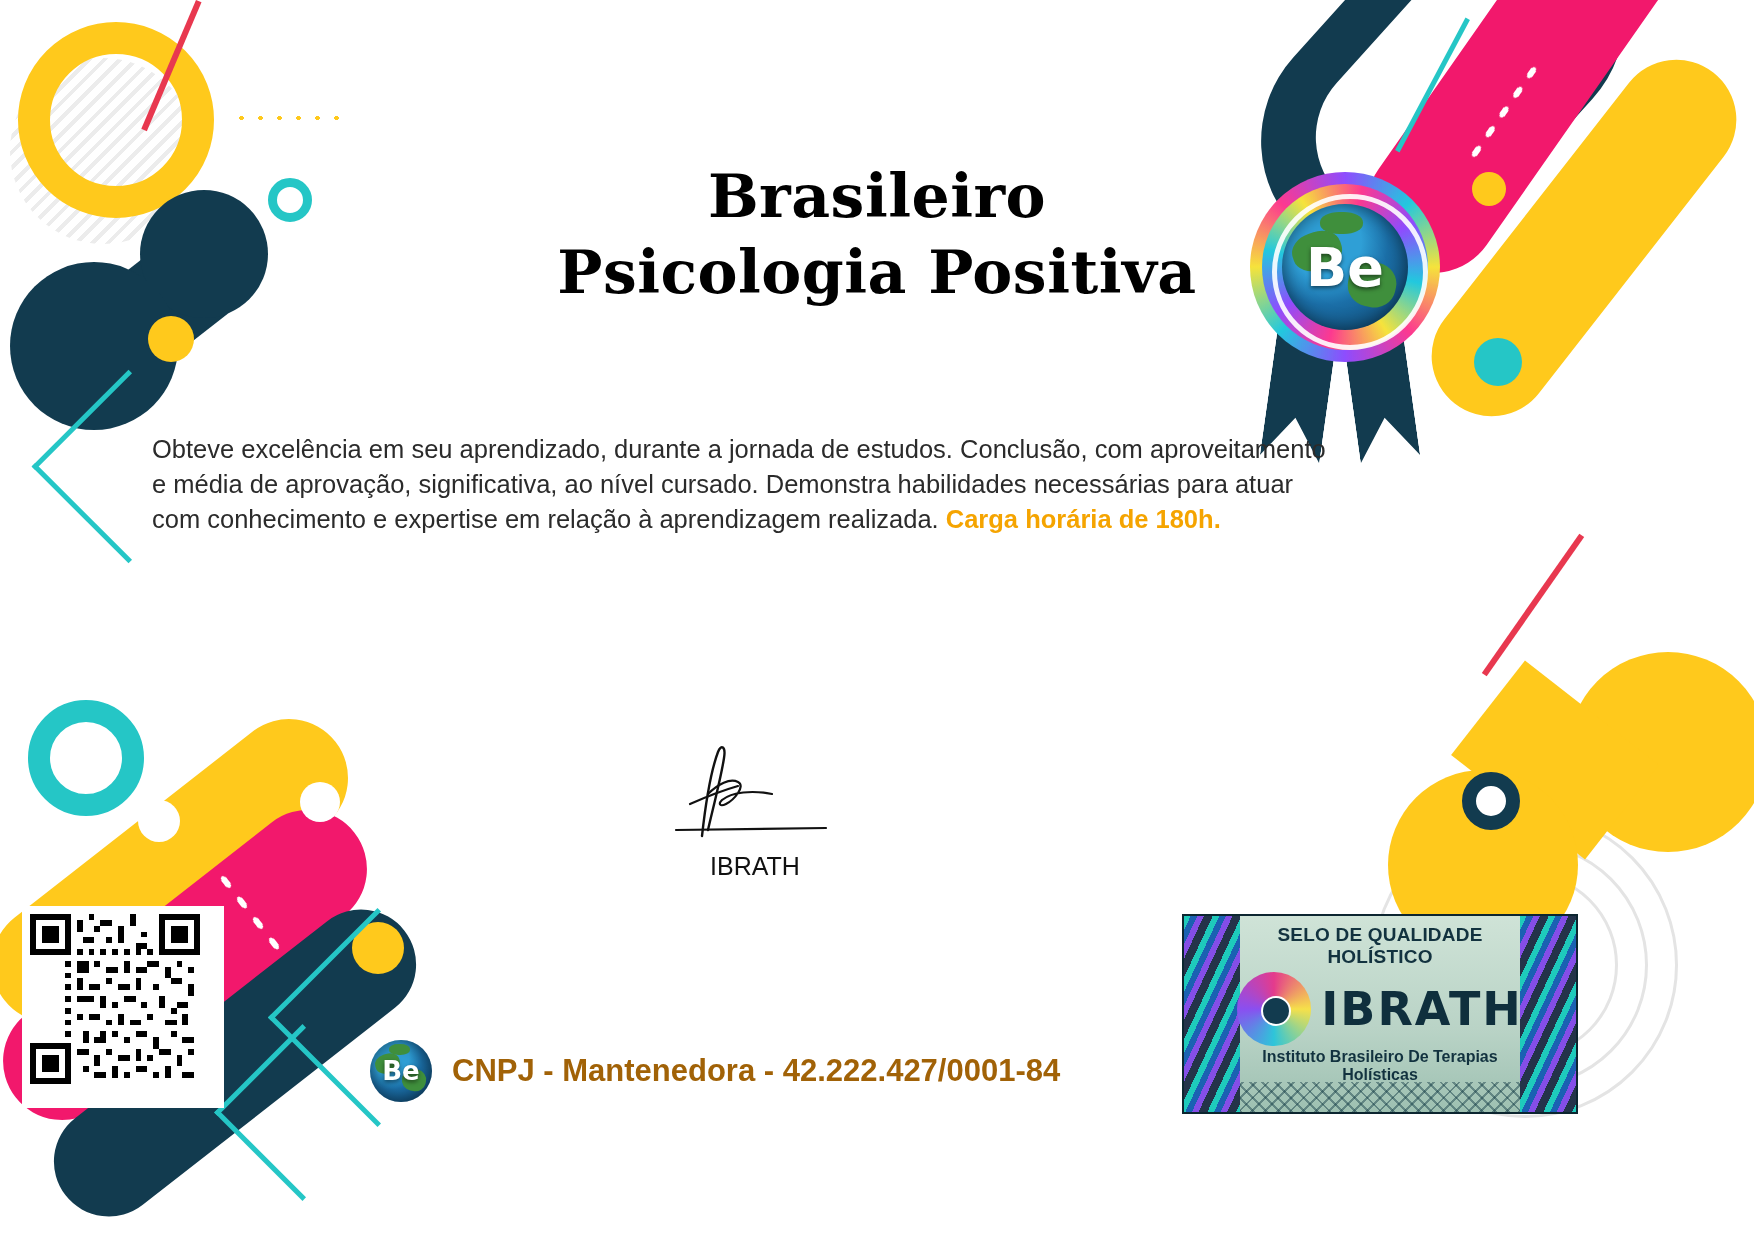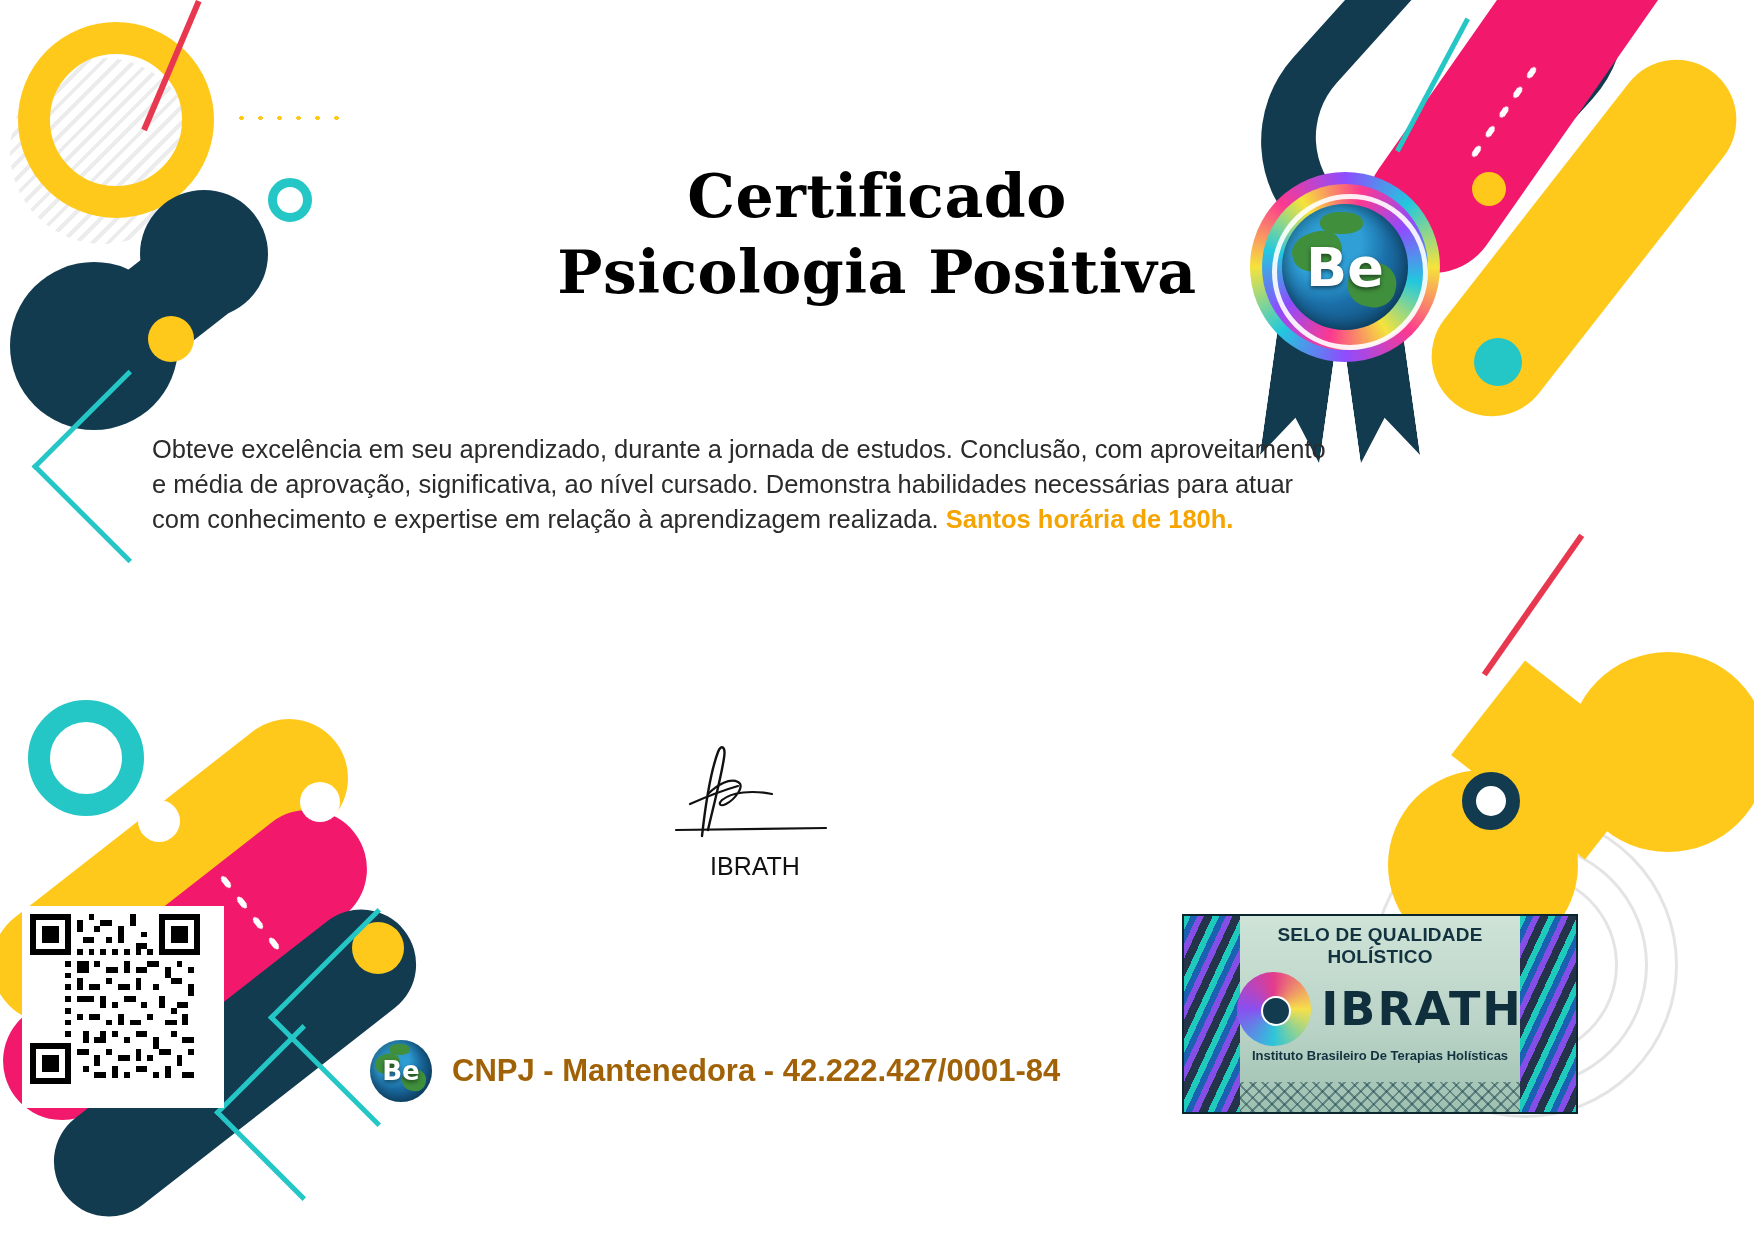--- a/index.html
+++ b/index.html
@@ -355,21 +355,21 @@
   }
   .qb-emblem::after {
     content:""; position:absolute; left: 24px; top: 24px; width: 26px; height: 26px;
     border-radius: 50%; background: #123B4F; border: 2px solid #fff;
   }
   .qb-brand {
     font-size: 46px; font-weight: bold; color: #0f2f3d; letter-spacing: 2px;
     font-family: "DejaVu Sans", sans-serif;
   }
   .qb-sub {
-    font-size: 13px; font-weight: bold; color: #12323f; margin-top: 2px;
+    font-size: 16px; font-weight: bold; color: #12323f; margin-top: 2px;
     text-align: center;
   }
   .qb-grid {
     position: absolute; left: 56px; right: 56px; bottom: 0; height: 30px;
     background:
       repeating-linear-gradient(45deg, rgba(20,60,70,0.45) 0 2px, transparent 2px 9px),
       repeating-linear-gradient(-45deg, rgba(20,60,70,0.45) 0 2px, transparent 2px 9px);
   }
 
   
@@ -435,26 +435,26 @@
     <div class="ring-white"></div>
     <div class="be-globe seal-globe">
       <span class="land-a"></span>
       <span class="land-b"></span>
       <span class="land-c"></span>
       <span class="be-txt">Be</span>
     </div>
   </div>
 
   <div class="title-block">
-    <div class="title-line one">Certificado</div>
+    <div class="title-line one">Brasileiro</div>
     <div class="title-line two">Psicologia Positiva</div>
   </div>
 
   <div class="body-text">
-    <span>Obteve excelência em seu aprendizado, durante a jornada de estudos. Conclusão, com aproveitamento  e média de aprovação, significativa, ao nível cursado. Demonstra  habilidades necessárias para atuar com conhecimento e expertise em relação à aprendizagem  realizada. </span><span class="highlight">Santos horária de 180h.</span>
+    <span>Obteve excelência em seu aprendizado, durante a jornada de estudos. Conclusão, com aproveitamento  e média de aprovação, significativa, ao nível cursado. Demonstra  habilidades necessárias para atuar com conhecimento e expertise em relação à aprendizagem  realizada. </span><span class="highlight">Carga horária de 180h.</span>
   </div>
 
 
   <div class="signature-block">
     <svg class="signature-svg" width="190" height="110" viewBox="0 0 190 110">
       <path d="M42 98 C46 62, 52 30, 58 14 C61 6, 66 8, 64 20 C61 40, 52 74, 48 92" fill="none" stroke="#111" stroke-width="2.4" stroke-linecap="round"></path>
       <path d="M30 66 C48 58, 64 52, 78 48" fill="none" stroke="#111" stroke-width="2.2" stroke-linecap="round"></path>
       <path d="M48 56 C58 46, 70 40, 78 44 C86 48, 74 62, 66 66 C60 69, 58 66, 62 62 C72 54, 92 52, 112 56" fill="none" stroke="#111" stroke-width="2.2" stroke-linecap="round"></path>
       <path d="M16 92 L166 90" fill="none" stroke="#111" stroke-width="2.2" stroke-linecap="round"></path>
     </svg>

